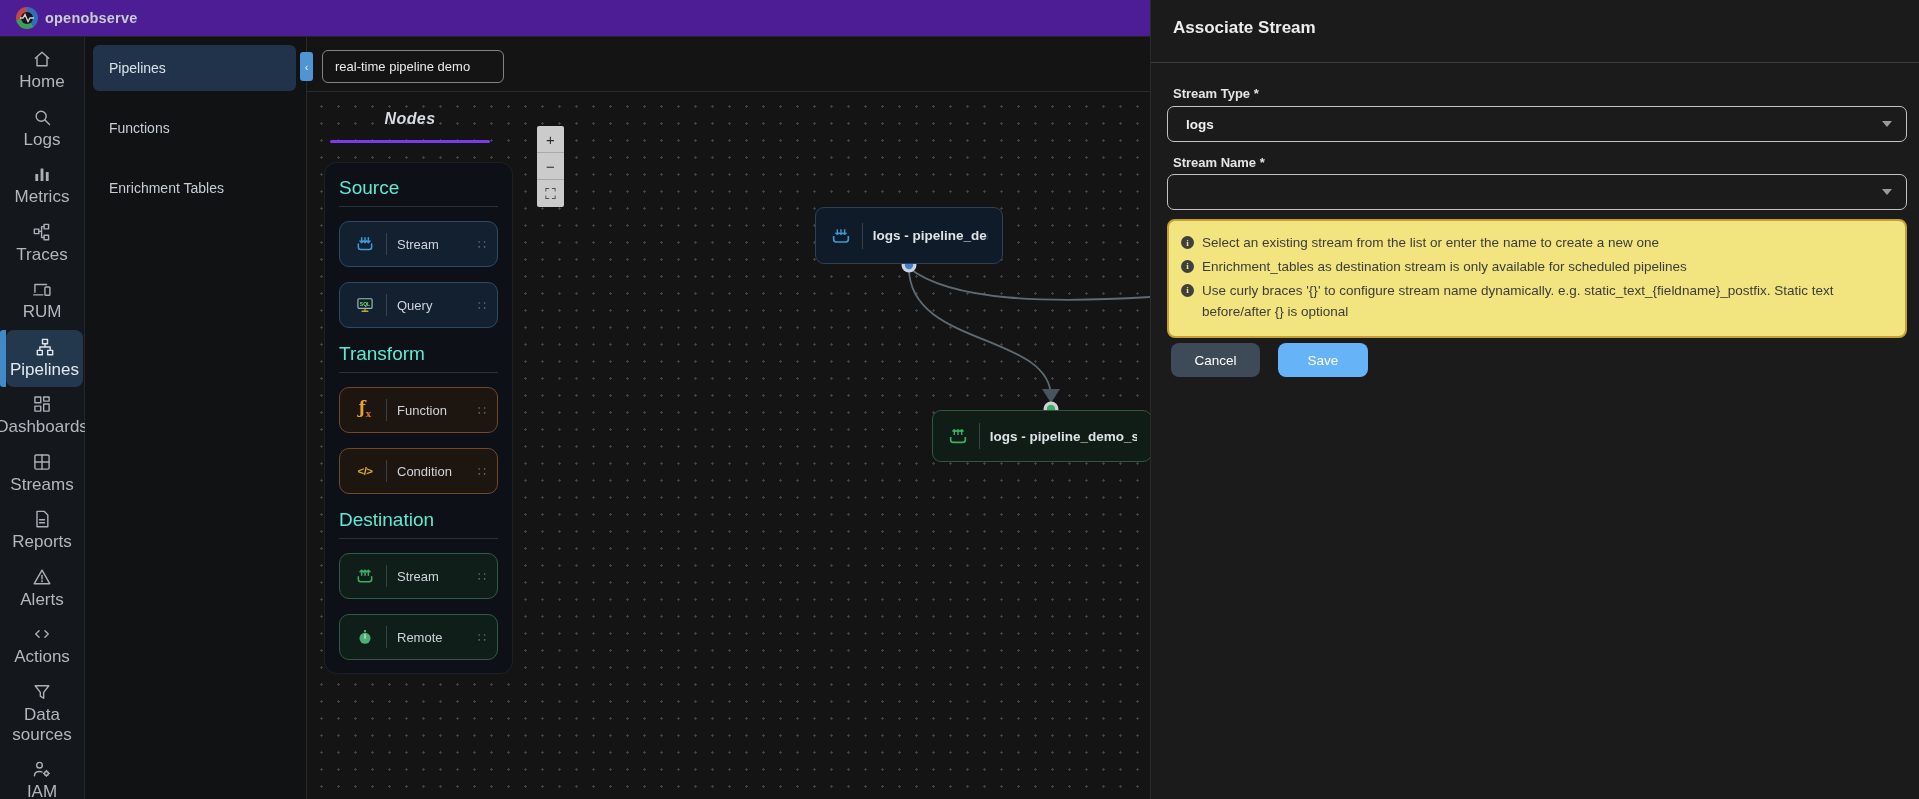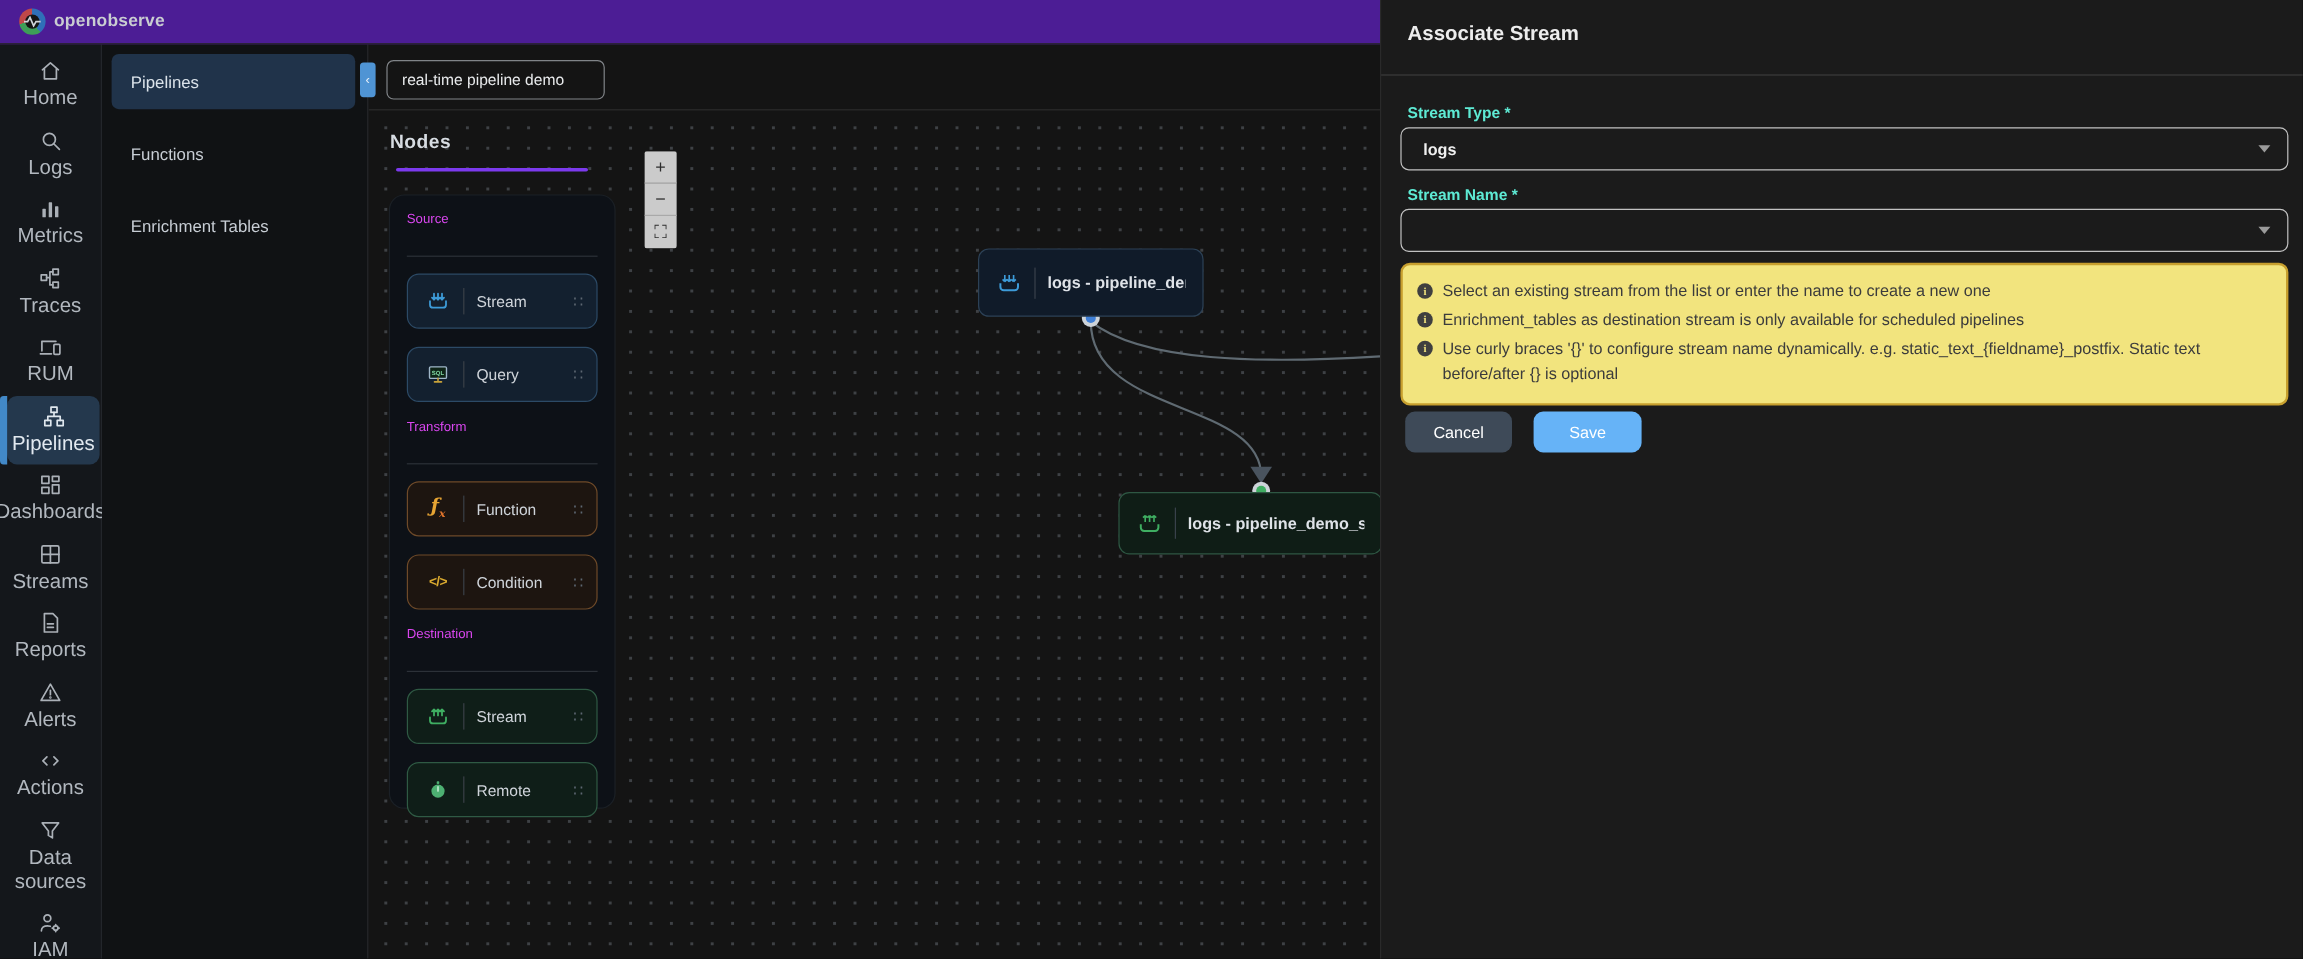--- a/index.html
+++ b/index.html
@@ -32,33 +32,33 @@
   .subnav-item.active { background:#20334a; color:#dbe3ea; }
 
   
   #main { position:absolute; left:307px; top:37px; width:843px; bottom:0; background:#141414; overflow:hidden; }
   #dots { position:absolute; left:0; top:55px; right:0; bottom:0; background-image:radial-gradient(#3e4145 1.2px, transparent 1.3px); background-size:17px 17px; background-position:6px 6px; }
   #editor-header { position:absolute; left:0; top:0; right:0; height:55px; background:#141414; border-bottom:1px solid #2c2c2c; z-index:3; }
   #pipeline-name { position:absolute; left:15px; top:13px; width:182px; height:33px; background:transparent; border:1px solid #808488; border-radius:6px; color:#e8eaec; font-size:13px; padding:0 12px; font-family:"Liberation Sans",sans-serif; }
   #collapse-btn { position:absolute; left:300px; top:52px; width:13px; height:29px; background:#4f94d4; border-radius:3px; color:#eaf2fa; font-size:11px; display:flex; align-items:center; justify-content:center; cursor:pointer; z-index:6; }
 
   
-  #nodes-title { position:absolute; left:18px; top:73px; width:170px; font-size:16px; font-weight:bold; color:#d7dce2; letter-spacing:.4px; z-index:3; }
+  #nodes-title { position:absolute; left:18px; top:73px; width:170px; text-align:center; font-size:16px; font-weight:bold; color:#d7dce2; letter-spacing:.4px; z-index:3;font-style:italic; }
   #nodes-underline { position:absolute; left:23px; top:103px; width:160px; height:3px; background:#7c3aed; border-radius:2px; z-index:3; }
   #nodes-panel { position:absolute; left:18px; top:126px; width:187px; height:510px; background:#0d1117; border-radius:12px; padding:14px 14px 10px 14px; z-index:3; box-shadow:0 0 0 1px #1b2026; }
-  .np-sec-title { font-size:11px; color:#d946ef; padding-bottom:24px; border-bottom:1px solid #2c3138; margin-bottom:14px; }
+  .np-sec-title { font-size:19px; color:#5eead4; padding-bottom:7px; border-bottom:1px solid #2c3138; margin-bottom:14px; }
   .np-card { height:46px; border-radius:10px; display:flex; align-items:center; padding:0 10px 0 14px; margin-bottom:15px; cursor:grab; }
   .np-card.blue   { background:#13202f; border:1px solid #2c4a66; }
   .np-card.orange { background:#1d1510; border:1px solid #6e4a29; }
   .np-card.green  { background:#0f1e18; border:1px solid #2f5a44; }
   .np-ic { width:22px; display:flex; justify-content:center; align-items:center; }
   .np-sep { width:1px; height:22px; background:#3a4048; margin:0 10px 0 10px; }
   .np-lb { font-size:13px; color:#cfd4da; flex:1; }
   .np-handle { color:#5d6772; font-size:13px; letter-spacing:1px; cursor:grab; }
-  .fx { font-family:"DejaVu Serif", serif; font-style:italic; font-weight:bold; color:#e6a433; font-size:16px; line-height:1; }
+  .fx { font-family:"DejaVu Serif", serif; font-weight:bold; color:#e6a433; font-size:16px; line-height:1; }
   .fx sub { color:#e0742c; font-size:9px; }
   .cond { font-weight:bold; color:#d9a92f; font-size:11.5px; letter-spacing:-0.5px; }
 
   
   #zoom-controls { position:absolute; left:230px; top:89px; width:27px; z-index:3; border-radius:2px; overflow:hidden; }
   .zbtn { width:27px; height:27px; background:#cbcbcb; border-bottom:1px solid #a9a9a9; display:flex; align-items:center; justify-content:center; color:#2d2d2d; font-size:15px; cursor:pointer; }
   .zbtn:last-child { border-bottom:none; }
 
   
   .flow-node { position:absolute; height:57px; border-radius:9px; display:flex; align-items:center; padding:0 14px; z-index:2; cursor:pointer; }
@@ -66,21 +66,21 @@
   #node-dest   { left:625px; top:373px; width:220px; height:52px; background:#0f1d16; border:1px solid #2e5743; }
   .fn-sep { width:1px; height:26px; background:#39414b; margin:0 10px; }
   .fn-lb { font-size:13.5px; font-weight:bold; color:#dfe3e8; white-space:nowrap; overflow:hidden; }
   #edges-svg { position:absolute; left:0; top:0; width:843px; height:762px; z-index:1; pointer-events:none; }
 
   
   #drawer { position:absolute; left:1150px; top:0; width:874px; height:799px; background:#1b1b1b; border-left:1px solid #2a2a2a; z-index:10; }
   #drawer-header { position:relative; height:63px; border-bottom:1px solid #3d3d3d; }
   #drawer-title { position:absolute; left:22px; top:18px; font-size:17px; font-weight:bold; color:#ededed; }
   #drawer-close { position:absolute; right:14px; top:21px; width:21px; height:21px; border-radius:50%; background:#f2f2f2; color:#1d1d1d; display:flex; align-items:center; justify-content:center; font-size:12px; font-weight:bold; cursor:pointer; }
-  .fld-label { position:absolute; left:22px; font-size:13px; font-weight:bold; color:#5eead4; }
+  .fld-label { position:absolute; left:22px; font-size:13px; font-weight:bold; color:#e5e5e5; }
   .fld-select { position:absolute; left:16px; width:740px; height:36px; border:1px solid #c2c2c2; border-radius:7px; display:flex; align-items:center; padding:0 14px 0 18px; cursor:pointer; background:transparent; }
   .fld-value { flex:1; font-size:13.5px; font-weight:bold; color:#f0f0f0; }
   .caret { width:0; height:0; border-left:5px solid transparent; border-right:5px solid transparent; border-top:6px solid #9b9b9b; }
   #warning-box { position:absolute; left:16px; top:219px; width:740px; background:#f2e47e; border:2px solid #c79f2e; border-radius:8px; padding:9px 12px 10px 12px; }
   .note-row { display:flex; gap:8px; margin:3px 0; }
   .note-ic { flex:0 0 13px; width:13px; height:13px; margin-top:3px; border-radius:50%; background:#3f3f3f; color:#f2e47e; font-size:9px; font-weight:bold; font-family:"Liberation Serif",serif; display:flex; align-items:center; justify-content:center; }
   .note-tx { font-size:13.5px; color:#3c3c3c; line-height:1.55; font-weight:500; }
   .drawer-btn { position:absolute; top:343px; height:34px; border:none; border-radius:8px; color:#ffffff; font-size:13.5px; font-family:"Liberation Sans",sans-serif; cursor:pointer; }
   #cancel-btn { left:20px; width:89px; background:#3e4a58; }
   #save-btn { left:127px; width:90px; background:#66b3f7; }

